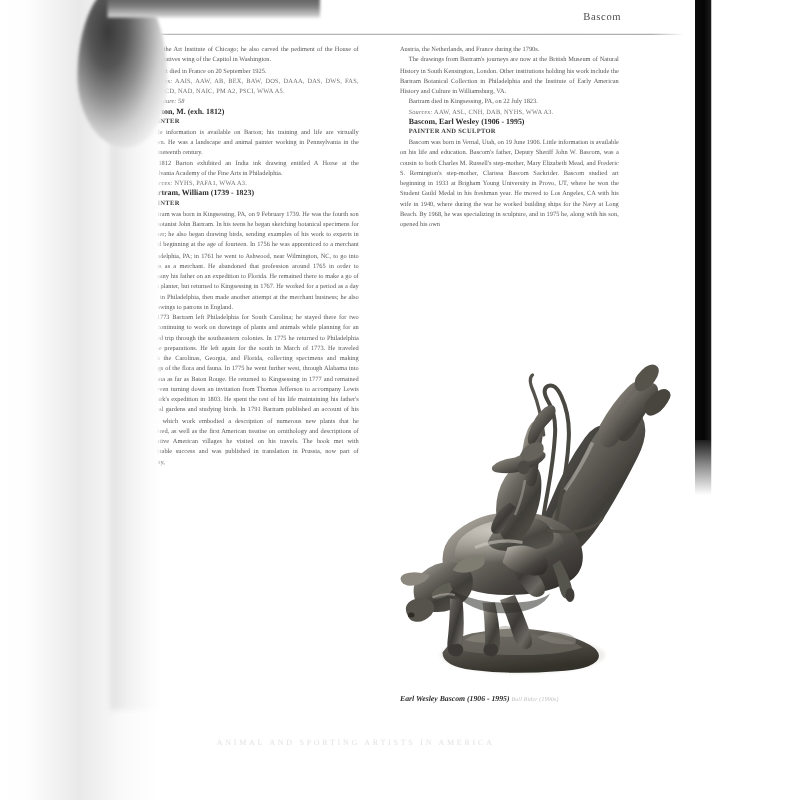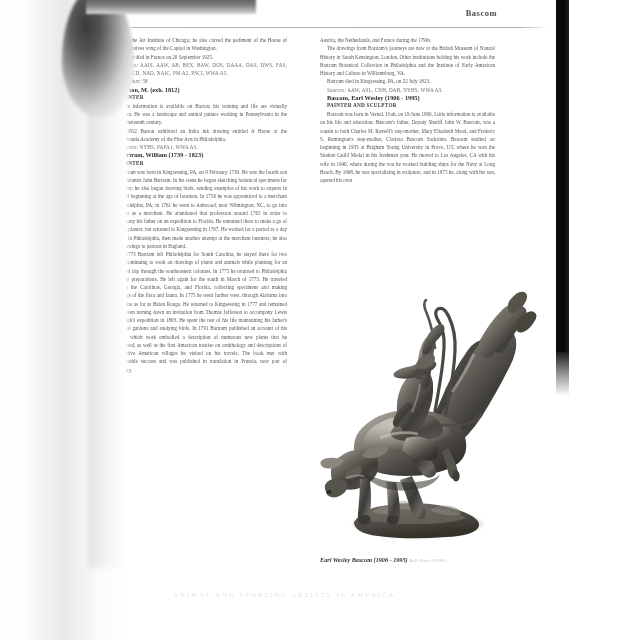--- a/index.html
+++ b/index.html
@@ -91,21 +91,21 @@
     position: absolute;
     left: 0; top: 0;
     width: 569px; height: 640px;
   }
 
   
   .running-head {
     position: absolute;
     right: 72px; top: 8px;
     font-size: 8.5px;
-    font-weight: bold;
+    font-weight: normal;
     letter-spacing: 0.5px;
     color: #4e4e4e;
     filter: blur(0.35px);
     text-align: right;
   }
   .head-rule {
     position: absolute;
     left: 110px; top: 27px;
     width: 437px; height: 1px;
     background: linear-gradient(90deg,

